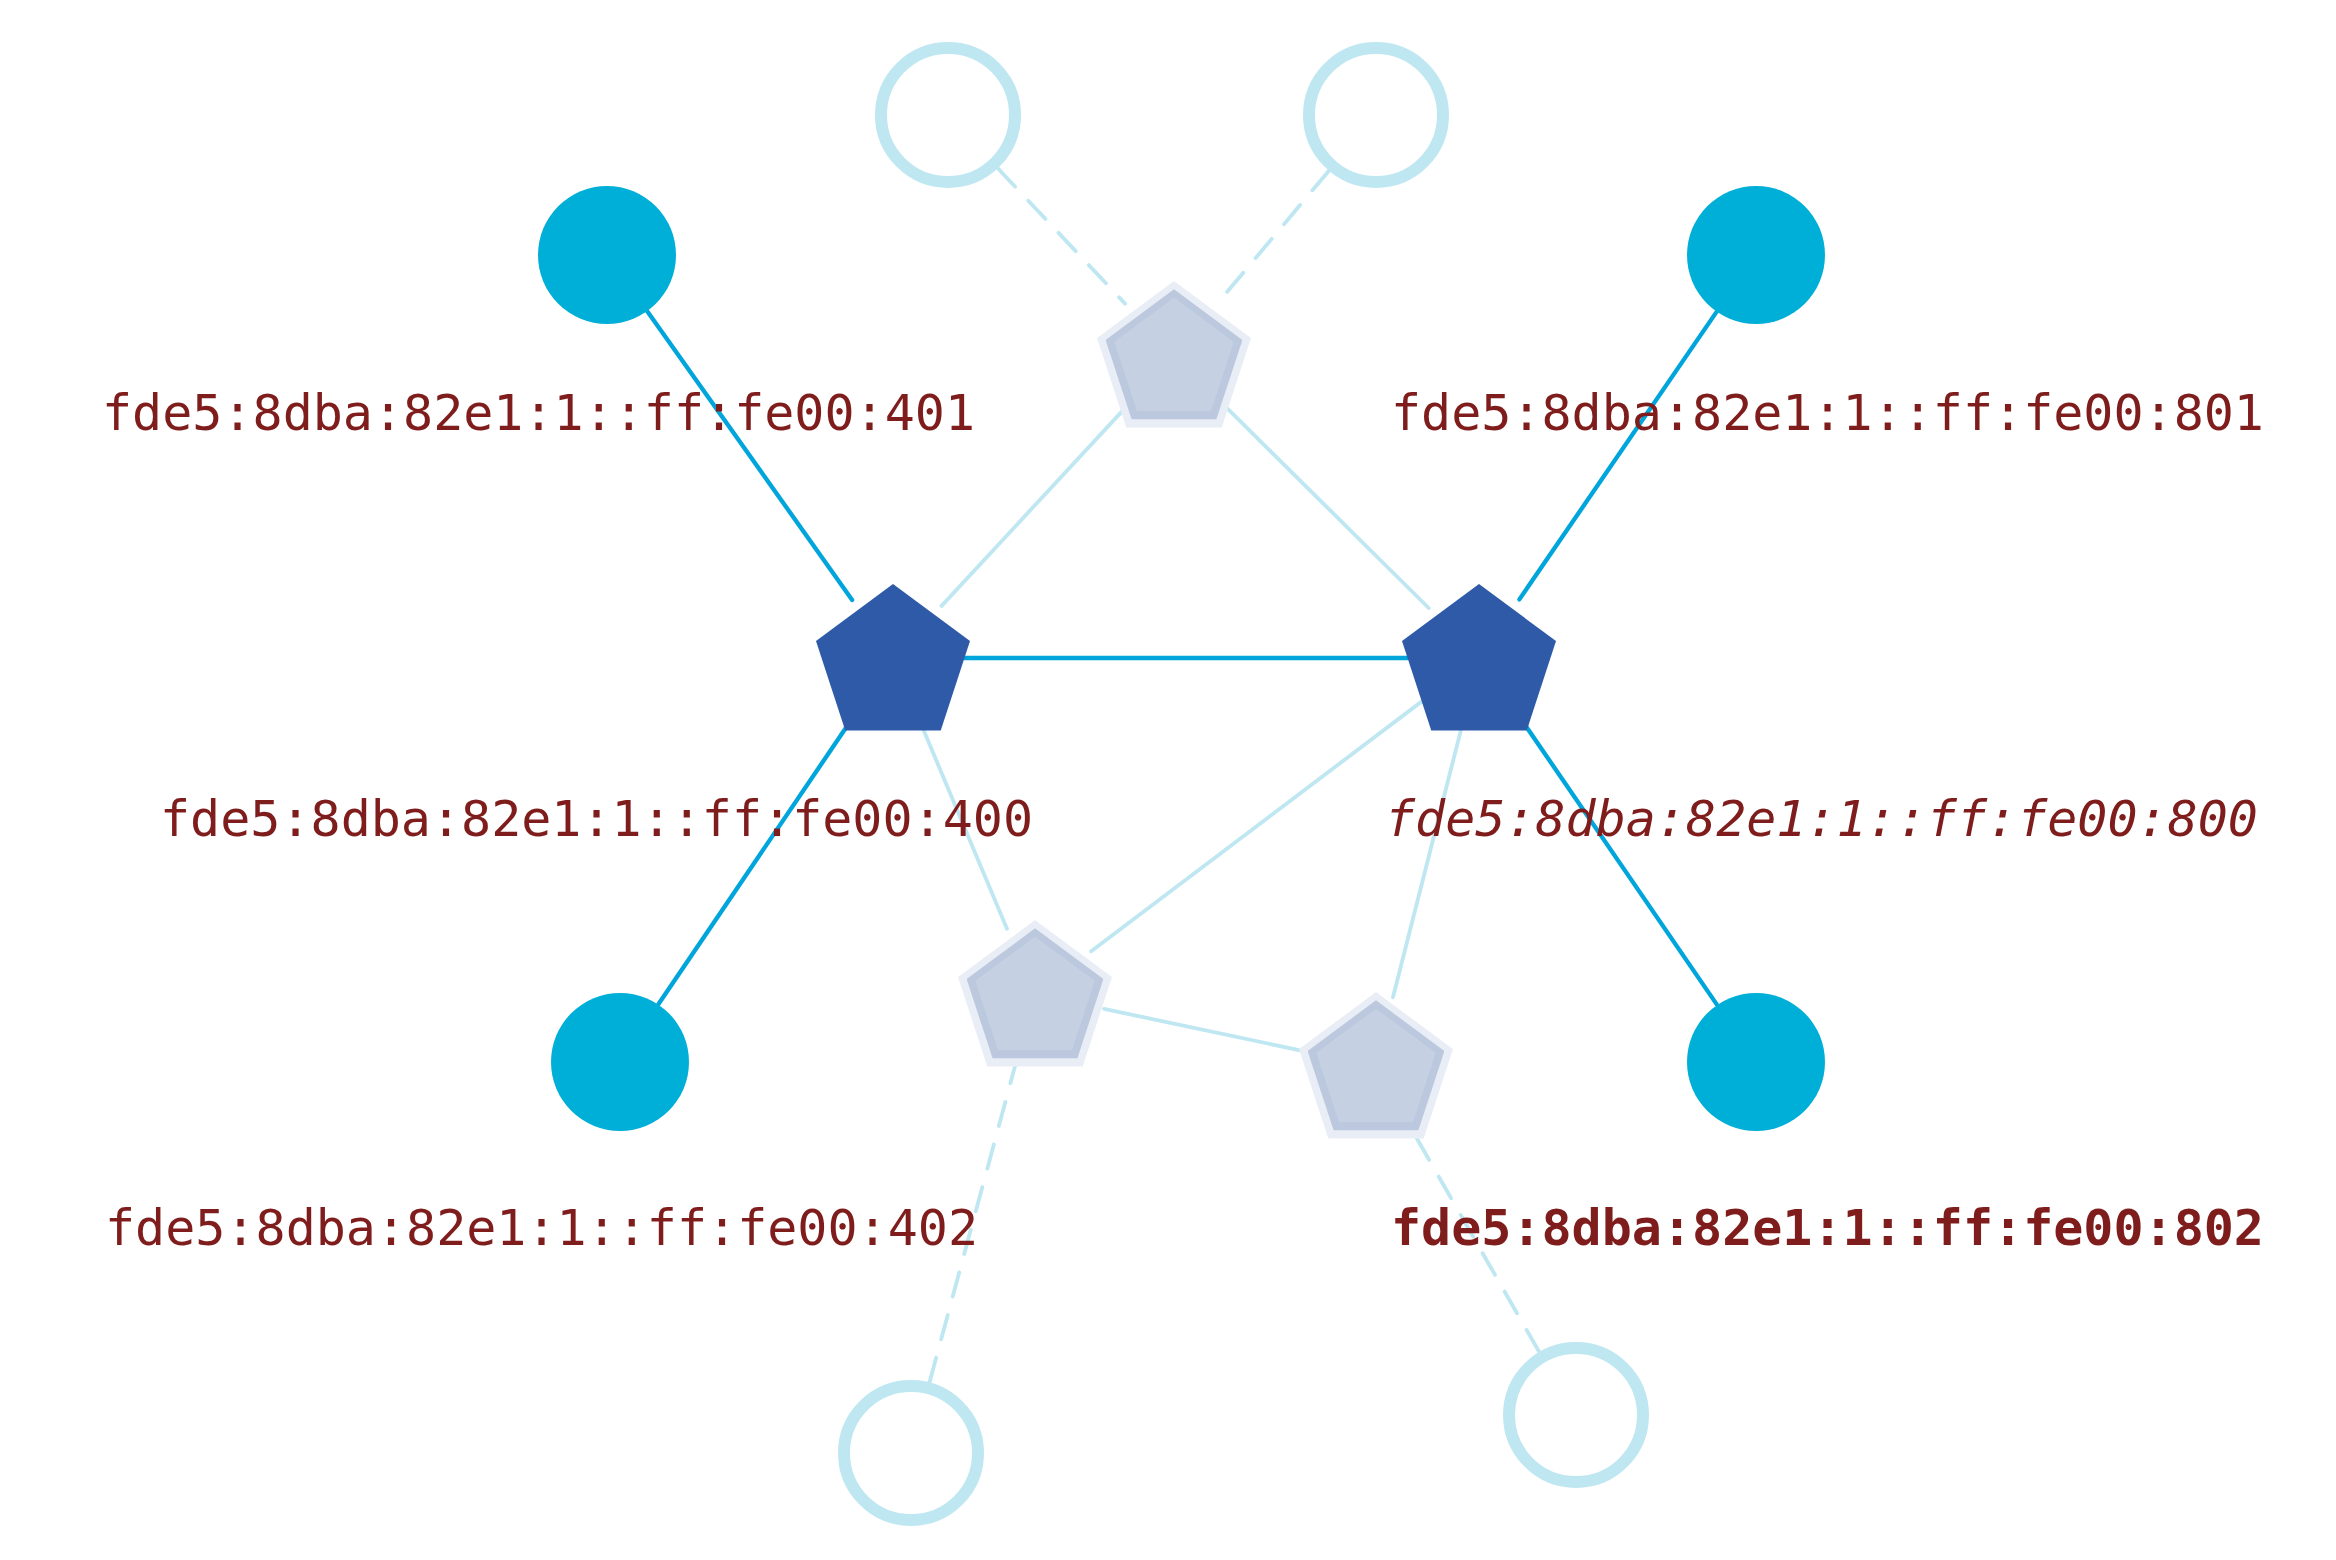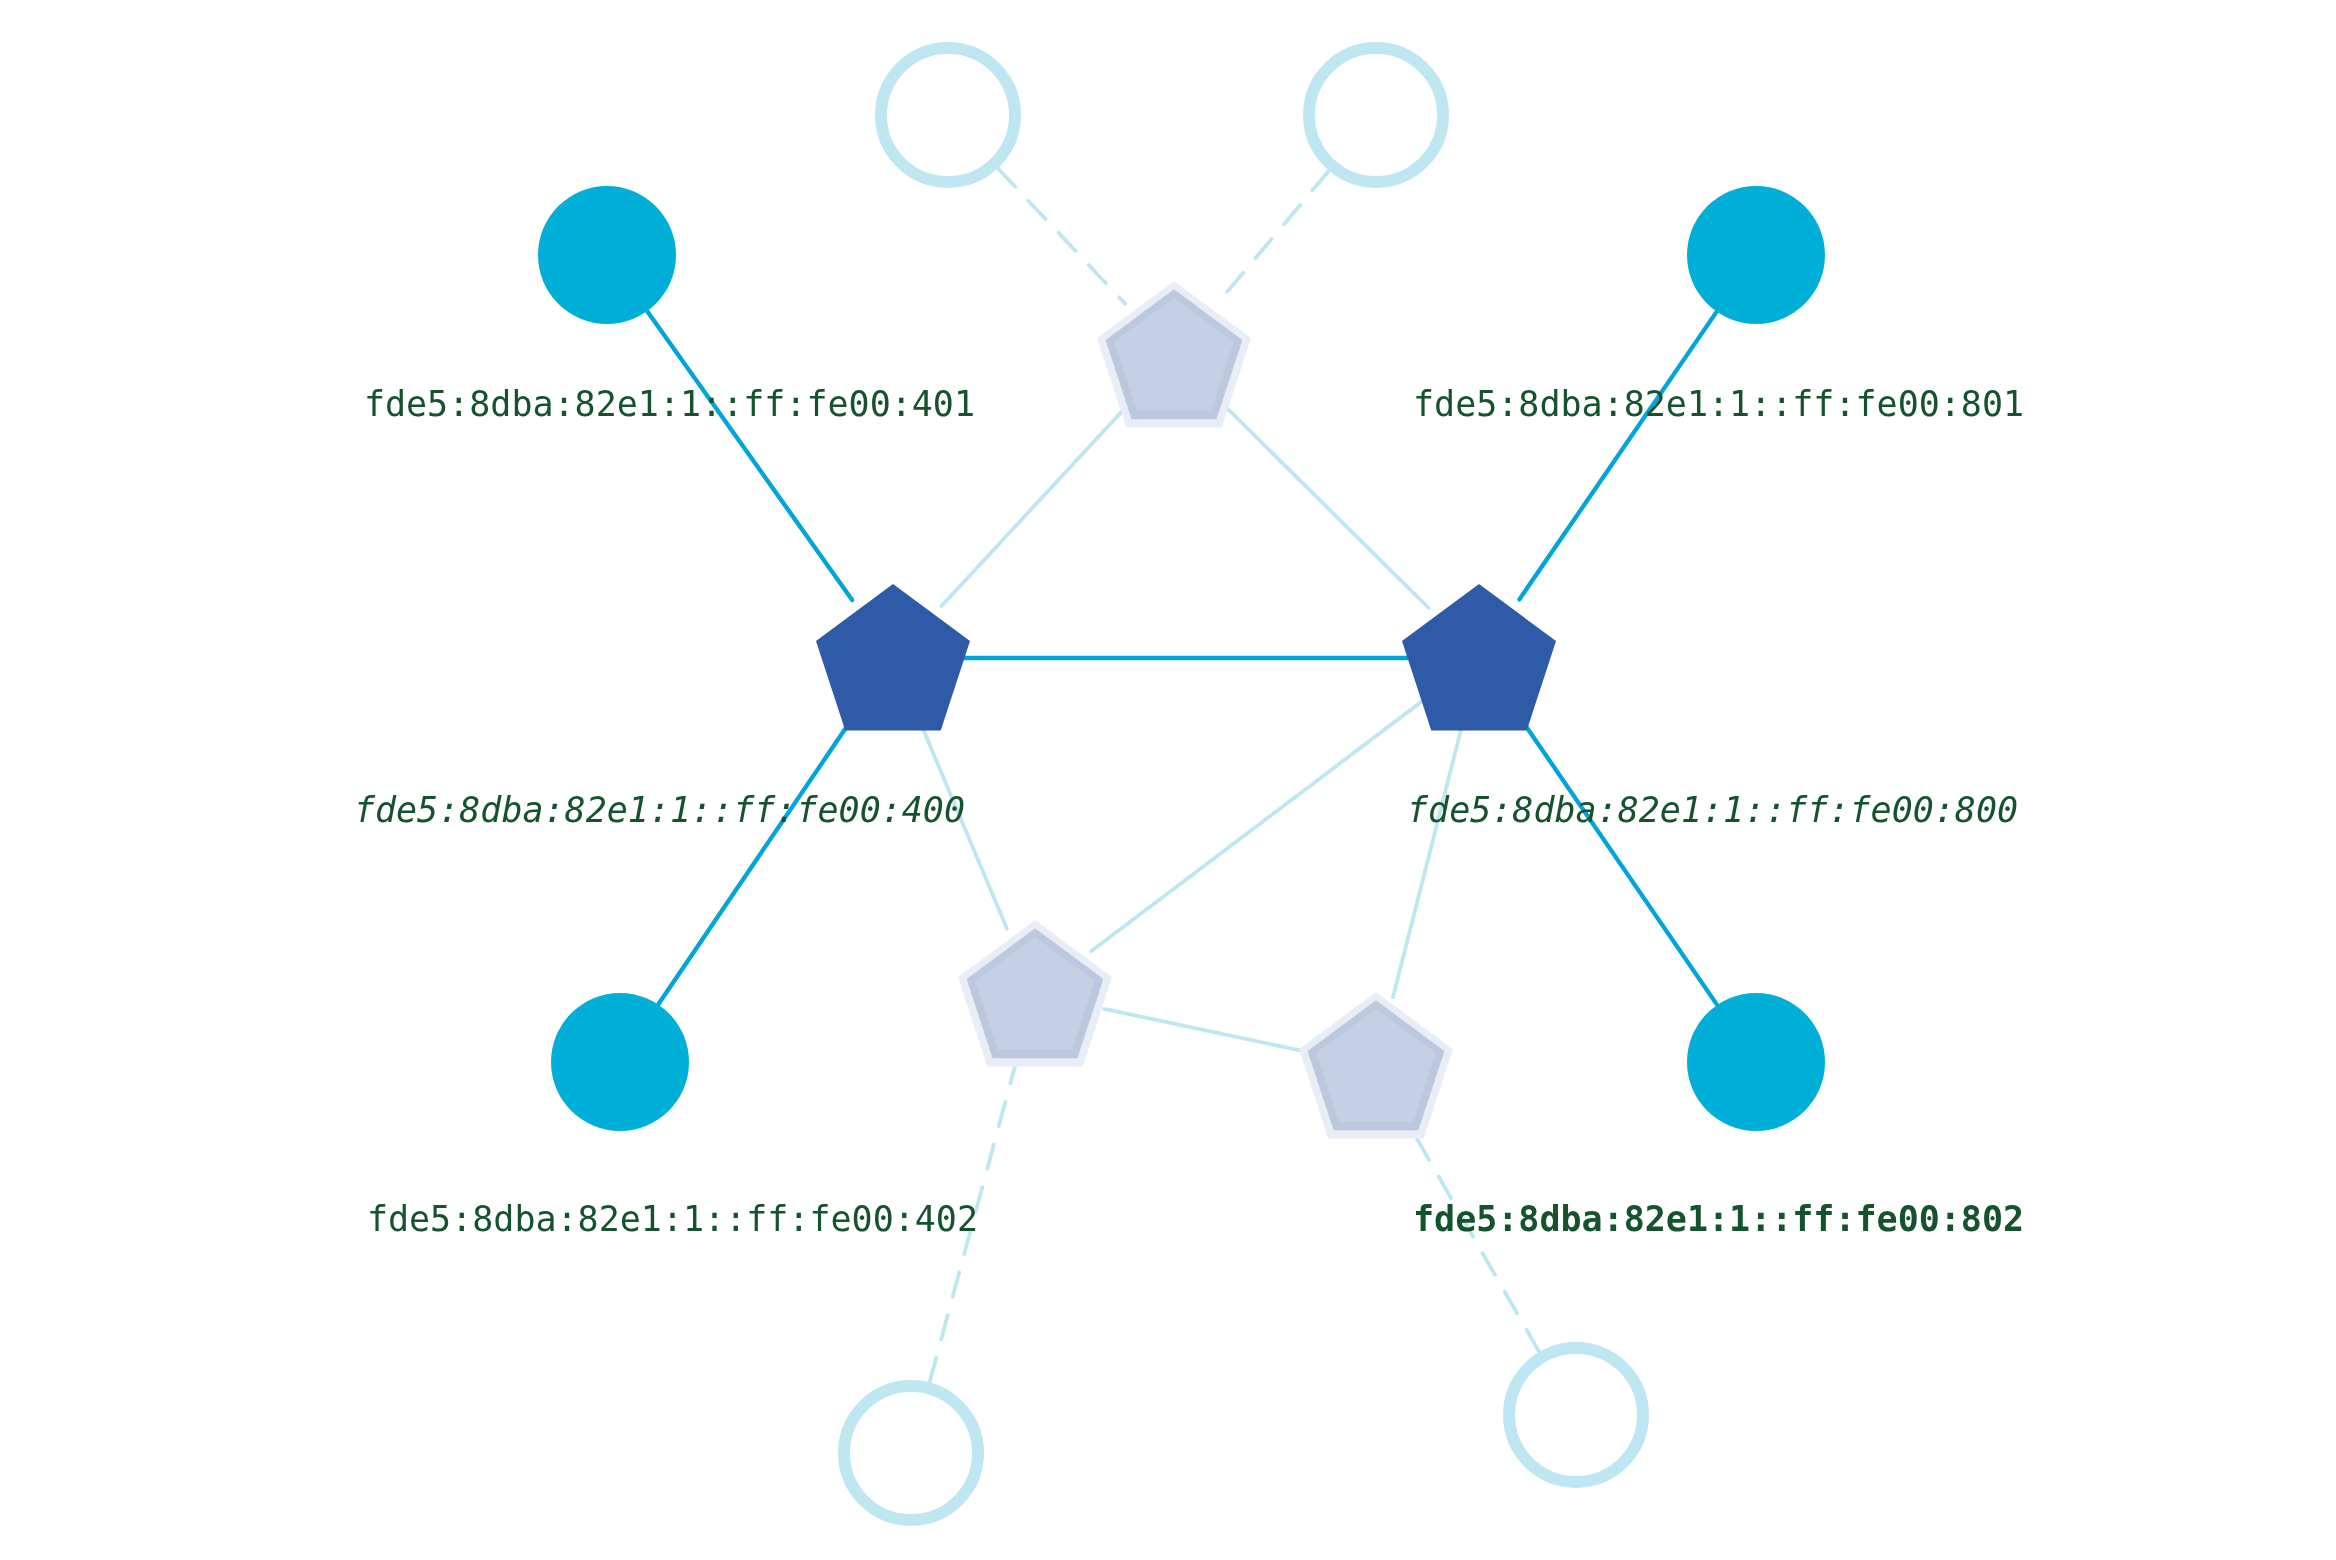--- a/index.html
+++ b/index.html
@@ -43,21 +43,21 @@
 
   
   .lbl{position:absolute;white-space:nowrap;}
   .lbl .cap{font-family:"Liberation Sans",sans-serif;font-size:38px;
       color:#4A4A4A;letter-spacing:0.5px;display:block;}
   .lbl .rloc{font-family:"DejaVu Sans Mono",monospace;font-size:60px;
       color:#3F3F3F;display:block;line-height:1.12;}
   .lbl.r .cap,.lbl.r .rloc{text-align:left;}
   .lbl.l .cap,.lbl.l .rloc{text-align:right;}
   .addr{position:absolute;white-space:nowrap;
-      font-family:"DejaVu Sans Mono",monospace;font-size:35px;color:#14532d;margin-left:22px;}
+      font-family:"DejaVu Sans Mono",monospace;font-size:50px;color:#7f1d1d;}
   .addr.l{text-align:right;}
   .addr.r{text-align:right;}
 </style>
 </head>
 <body>
 
 <div id="stage">
   <svg class="links" viewBox="0 0 2432 1624">
       <line x1="673.6637853837549" y1="323.72077134623163" x2="887.1788872444743" y2="624.648096116373" stroke="#00A5DC" stroke-width="4.5" stroke-linecap="round"></line>
       <line x1="685.428102120283" y1="1045.4217442437935" x2="888.4488950430424" y2="746.2332073049902" stroke="#00A5DC" stroke-width="4.5" stroke-linecap="round"></line>
@@ -125,21 +125,21 @@
       </div>
       <div class="node fadedc" style="left: 1576px; top: 1415px;">
         <span class="num"></span>
       </div>
     </div>
   <div id="labels">
       <div class="lbl l" style="left: auto; top: 588px; right: 1551px;">
         <span class="cap"></span>
         <span class="rloc"></span>
       </div>
-      <div class="addr r" style="top: 790px; right: 1371px; font-style: italic;">fde5:8dba:82e1:1::ff:fe00:400</div>
+      <div class="addr r" style="top: 790px; right: 1303px;">fde5:8dba:82e1:1::ff:fe00:400</div>
       <div class="lbl r" style="left: 1583px; top: 588px;">
         <span class="cap"></span>
         <span class="rloc"></span>
       </div>
       <div class="addr l" style="top: 790px; left: 1385px; font-style: italic;">fde5:8dba:82e1:1::ff:fe00:800</div>
       <div class="lbl l" style="left: auto; top: 171px; right: 1829px;">
         <span class="cap"></span>
         <span class="rloc"></span>
       </div>
       <div class="addr r" style="top: 384px; right: 1361px;">fde5:8dba:82e1:1::ff:fe00:401</div>

